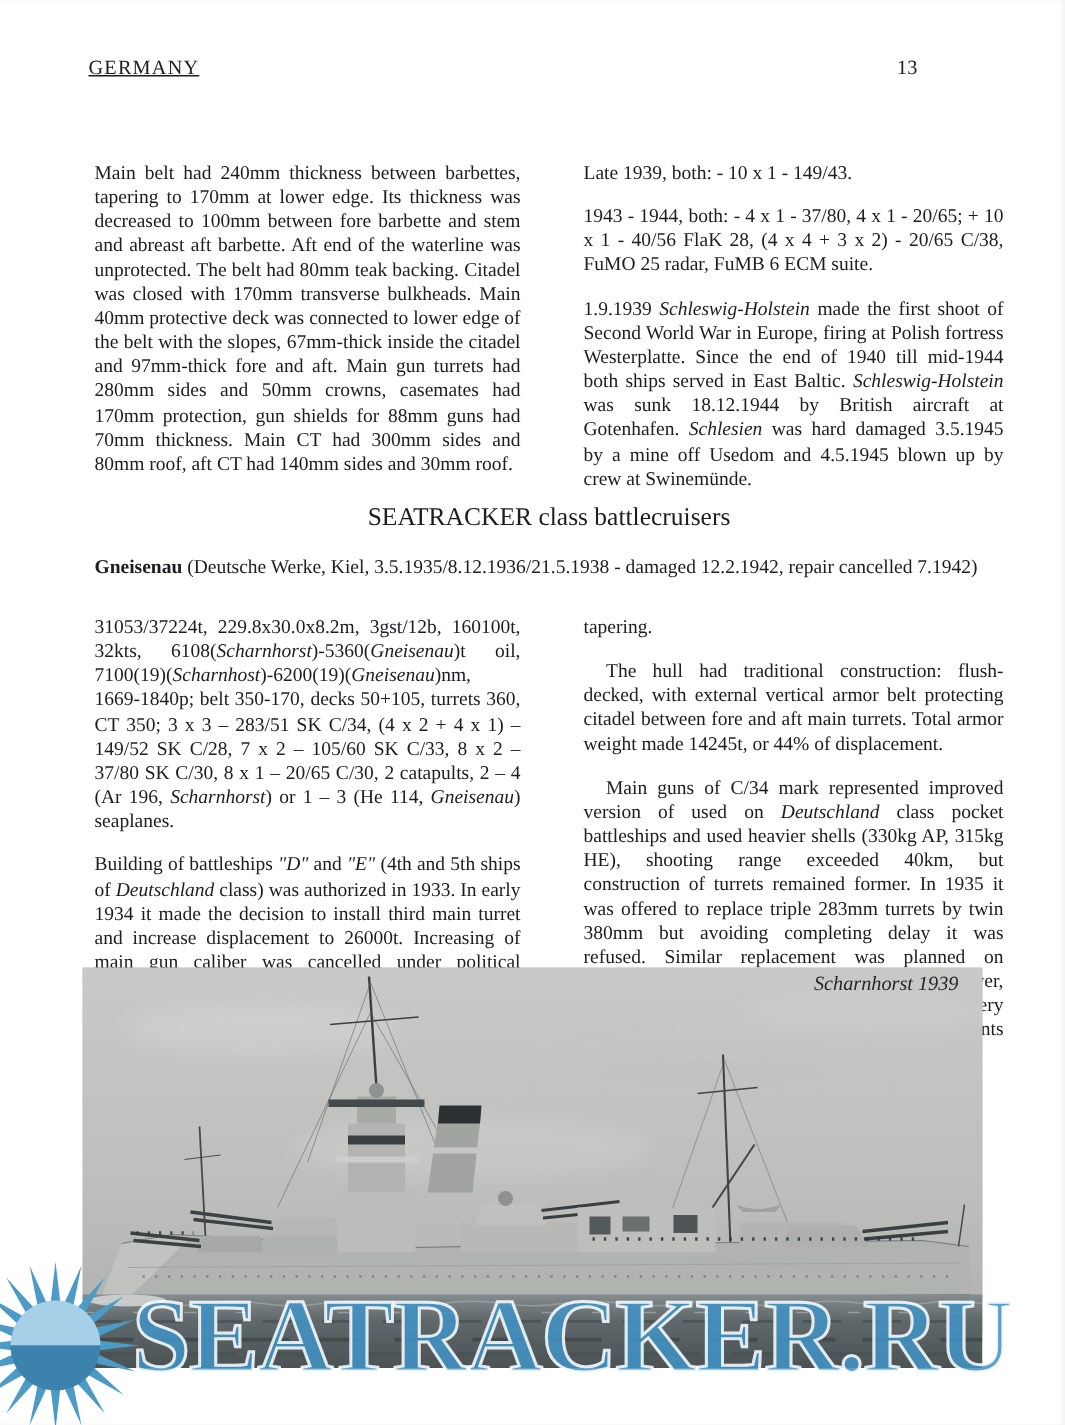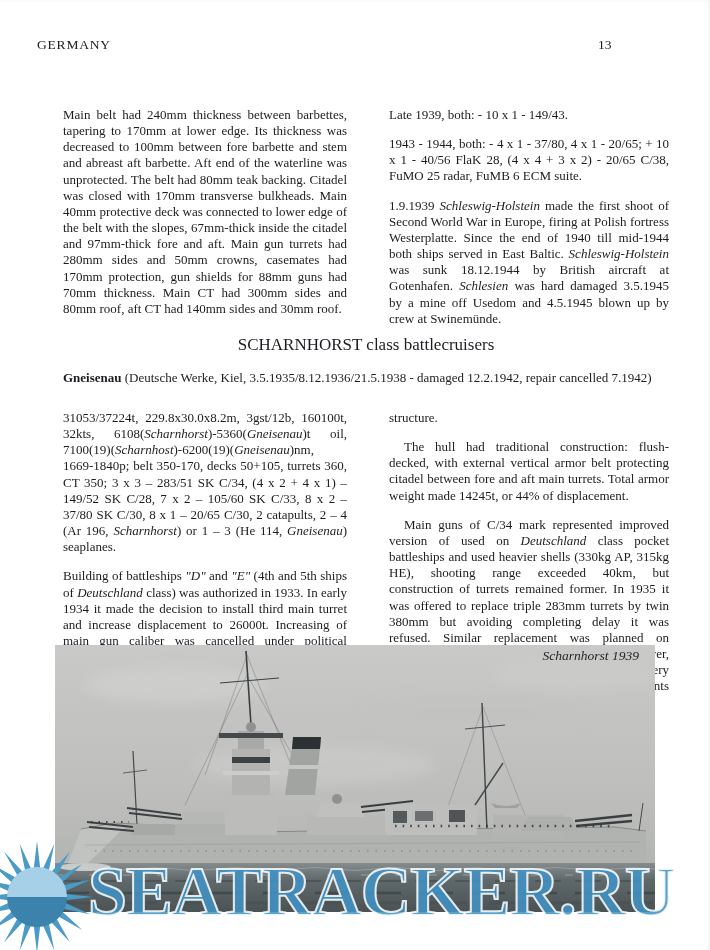--- a/index.html
+++ b/index.html
@@ -4,21 +4,21 @@
 <style>
   html,body{margin:0;padding:0;background:#e8e8e8;}
   .page{
     position:relative;width:710px;height:950px;margin:0 auto;
     background:#ffffff;overflow:hidden;
     font-family:"Liberation Serif","DejaVu Serif",serif;
     color:#1c1c22;
     box-shadow:inset -2px 0 3px rgba(0,0,0,0.05);
   }
   .hdr{position:absolute;top:37px;font-size:13.5px;letter-spacing:0.8px;}
-  .hdr-left{left:37px;}
+  .hdr-left{left:59px;text-decoration:underline;}
   .hdr-right{left:598px;letter-spacing:0;}
   .col{position:absolute;font-size:13px;line-height:16.15px;text-align:justify;}
   .col-tl{left:50px;top:94px;width:310px;}
   .col-tr{left:376px;top:94px;width:306px;}
   .col-bl{left:50px;top:397px;width:310px;}
   .col-br{left:376px;top:397px;width:306px;}
   .para{margin:13px;}
   .indent{text-indent:15px;}
   .class-heading{
     position:absolute;left:50px;top:335px;width:632px;margin:0;
@@ -57,31 +57,31 @@
 
   <div class="col col-tl">
       <p class="para">Main belt had 240mm thickness between barbettes, tapering to 170mm at lower edge. Its thickness was decreased to 100mm between fore barbette and stem and abreast aft barbette. Aft end of the waterline was unprotected. The belt had 80mm teak backing. Citadel was closed with 170mm transverse bulkheads. Main 40mm protective deck was connected to lower edge of the belt with the slopes, 67mm-thick inside the citadel and 97mm-thick fore and aft. Main gun turrets had 280mm sides and 50mm crowns, casemates had 170mm protection, gun shields for 88mm guns had 70mm thickness. Main CT had 300mm sides and 80mm roof, aft CT had 140mm sides and 30mm roof.</p>
     </div>
   <div class="col col-tr">
       <p class="para">Late 1939, both: - 10 x 1 - 149/43.</p>
       <p class="para">1943 - 1944, both: - 4 x 1 - 37/80, 4 x 1 - 20/65; + 10 x 1 - 40/56 FlaK 28, (4 x 4 + 3 x 2) - 20/65 C/38, FuMO 25 radar, FuMB 6 ECM suite.</p>
       <p class="para">1.9.1939 <i>Schleswig-Holstein</i> made the first shoot of Second World War in Europe, firing at Polish fortress Westerplatte. Since the end of 1940 till mid-1944 both ships served in East Baltic. <i>Schleswig-Holstein</i> was sunk 18.12.1944 by British aircraft at Gotenhafen. <i>Schlesien</i> was hard damaged 3.5.1945 by a mine off Usedom and 4.5.1945 blown up by crew at Swinemünde.</p>
     </div>
 
-  <h2 class="class-heading">SCHARNHORST class battlecruisers</h2>
+  <h2 class="class-heading">SEATRACKER class battlecruisers</h2>
   <div class="ships">
       <p class="para"><b>Gneisenau</b> (Deutsche Werke, Kiel, 3.5.1935/8.12.1936/21.5.1938 - damaged 12.2.1942, repair cancelled 7.1942)</p>
     </div>
 
   <div class="col col-bl">
       <p class="para">31053/37224t, 229.8x30.0x8.2m, 3gst/12b, 160100t, 32kts, 6108(<i>Scharnhorst</i>)-5360(<i>Gneisenau</i>)t oil, 7100(19)(<i>Scharnhost</i>)-6200(19)(<i>Gneisenau</i>)nm, 1669-1840p; belt 350-170, decks 50+105, turrets 360, CT 350; 3 x 3 – 283/51 SK C/34, (4 x 2 + 4 x 1) – 149/52 SK C/28, 7 x 2 – 105/60 SK C/33, 8 x 2 – 37/80 SK C/30, 8 x 1 – 20/65 C/30, 2 catapults, 2 – 4 (Ar 196, <i>Scharnhorst</i>) or 1 – 3 (He 114, <i>Gneisenau</i>) seaplanes.</p>
       <p class="para">Building of battleships <i>"D"</i> and <i>"E"</i> (4th and 5th ships of <i>Deutschland</i> class) was authorized in 1933. In early 1934 it made the decision to install third main turret and increase displacement to 26000t. Increasing of main gun caliber was cancelled under political reasons. As a matter of fact, <i>Scharnhorst</i> and <i>Gneisenau</i> were battlecruisers with good protection, high speed, and moderate artillery</p>
     </div>
   <div class="col col-br">
-      <p class="para">structure.</p>
+      <p class="para">tapering.</p>
       <p class="para indent">The hull had traditional construction: flush-decked, with external vertical armor belt protecting citadel between fore and aft main turrets. Total armor weight made 14245t, or 44% of displacement.</p>
       <p class="para indent">Main guns of C/34 mark represented improved version of used on <i>Deutschland</i> class pocket battleships and used heavier shells (330kg AP, 315kg HE), shooting range exceeded 40km, but construction of turrets remained former. In 1935 it was offered to replace triple 283mm turrets by twin 380mm but avoiding completing delay it was refused. Similar replacement was planned on <i>Gneisenau</i> in 1942-1944 during repair, however, works were never begun. Secondary artillery structure was dictated by presence of single mounts made for</p>
     </div>
 
   <figure class="photo">
     <svg viewBox="0 0 600 267" width="600" height="267">
       <defs>
         <linearGradient id="sky" x1="0" y1="0" x2="0" y2="1">
           <stop offset="0" stop-color="#c9cac8"></stop>
             <stop offset="0.7" stop-color="#bdbebc"></stop>

